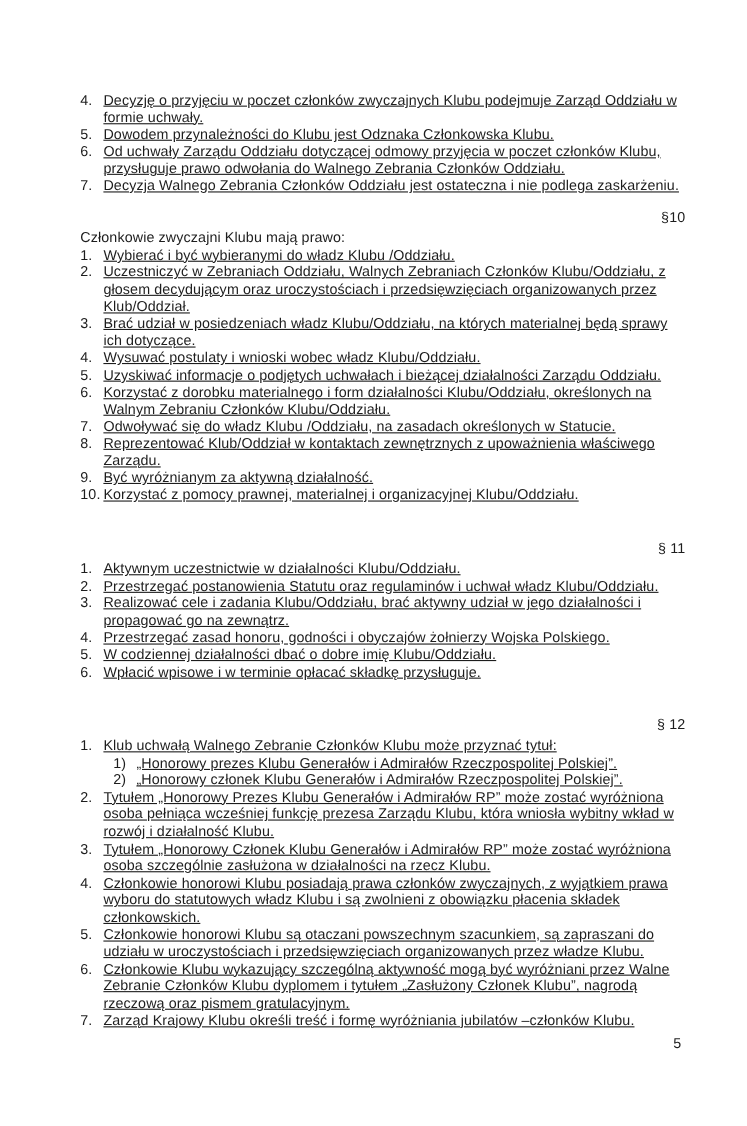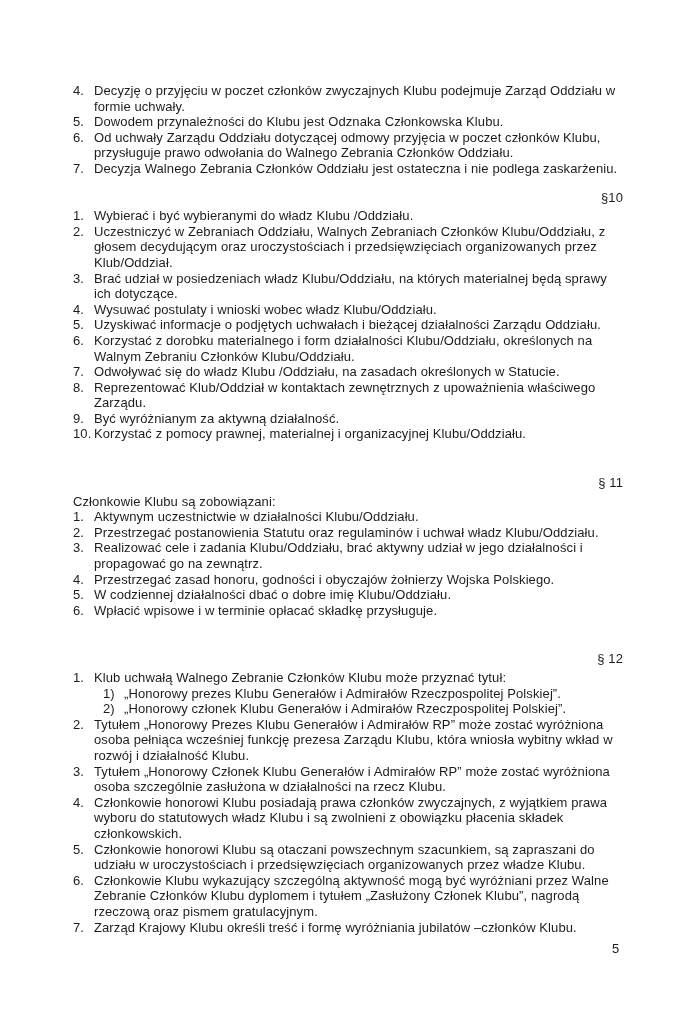--- a/index.html
+++ b/index.html
@@ -16,21 +16,21 @@
     position: absolute;
     left: 73px;
     top: 83px;
     width: 550px;
     font-size: 13px;
     line-height: 15.6px;
     letter-spacing: 0.1px;
   }
   .li { display: flex; align-items: flex-start; }
   .li .num { flex: 0 0 21px; }
-  .li .txt { flex: 1; }
+  .li .txt { flex: 1; text-decoration: underline; }
   .sublist { padding-left: 30px; }
   .sublist .li .num { flex: 0 0 21px; }
   .section-heading {
     text-align: right;
     margin-top: 13px;
     margin-bottom: 3px;
   }
   .section-heading.big-gap { margin-top: 33px; }
   .page-number {
     position: absolute;
@@ -59,20 +59,21 @@
         <span class="txt">Od uchwały Zarządu Oddziału dotyczącej odmowy przyjęcia w poczet członków Klubu, przysługuje prawo odwołania do Walnego Zebrania Członków Oddziału.</span>
       </div>
       <div class="li">
         <span class="num">7.</span>
         <span class="txt">Decyzja Walnego Zebrania Członków Oddziału jest ostateczna i nie podlega zaskarżeniu.</span>
       </div>
     </div>
 
     <div class="section-heading">§10</div>
     <div>
+      <div class="lead">Członkowie zwyczajni Klubu mają prawo:</div>
       <div class="li">
         <span class="num">1.</span>
         <span class="txt">Wybierać i być wybieranymi do władz Klubu /Oddziału.</span>
       </div>
       <div class="li">
         <span class="num">2.</span>
         <span class="txt">Uczestniczyć w Zebraniach Oddziału, Walnych Zebraniach Członków Klubu/Oddziału, z głosem decydującym oraz uroczystościach i przedsięwzięciach organizowanych przez Klub/Oddział.</span>
       </div>
       <div class="li">
         <span class="num">3.</span>
@@ -103,21 +104,20 @@
         <span class="txt">Być wyróżnianym za aktywną działalność.</span>
       </div>
       <div class="li">
         <span class="num">10.</span>
         <span class="txt">Korzystać z pomocy prawnej, materialnej i organizacyjnej Klubu/Oddziału.</span>
       </div>
     </div>
 
     <div class="section-heading big-gap">§ 11</div>
     <div>
-      <div class="lead">Członkowie Klubu są zobowiązani:</div>
       <div class="li">
         <span class="num">1.</span>
         <span class="txt">Aktywnym uczestnictwie w działalności Klubu/Oddziału.</span>
       </div>
       <div class="li">
         <span class="num">2.</span>
         <span class="txt">Przestrzegać postanowienia Statutu oraz regulaminów i uchwał władz Klubu/Oddziału.</span>
       </div>
       <div class="li">
         <span class="num">3.</span>

